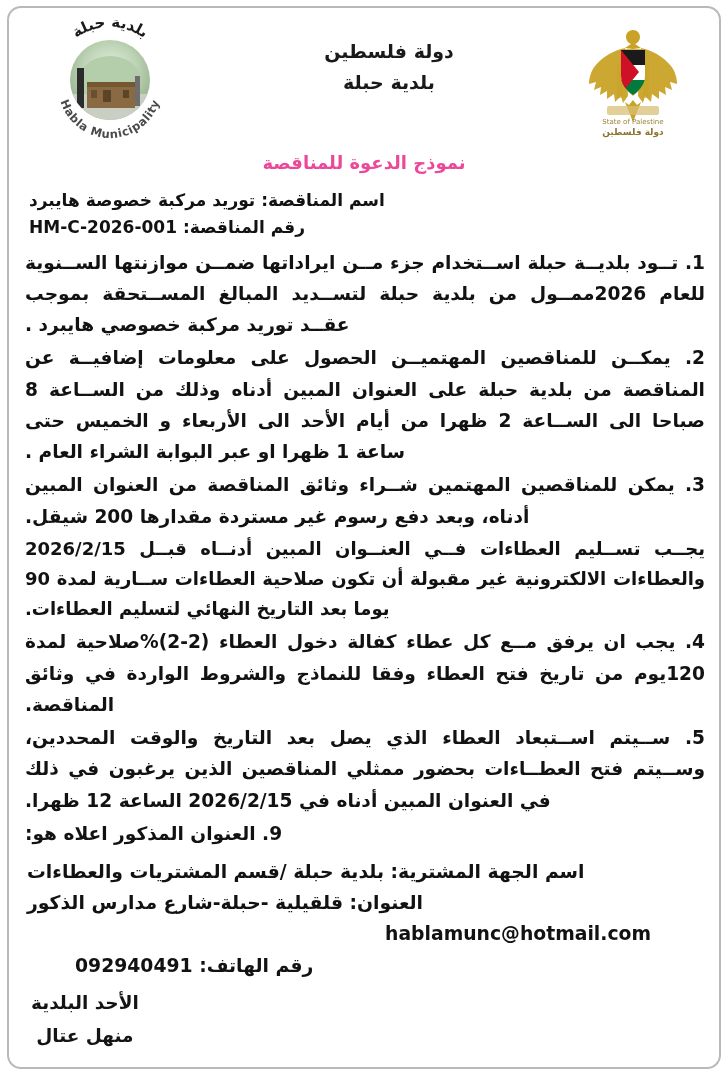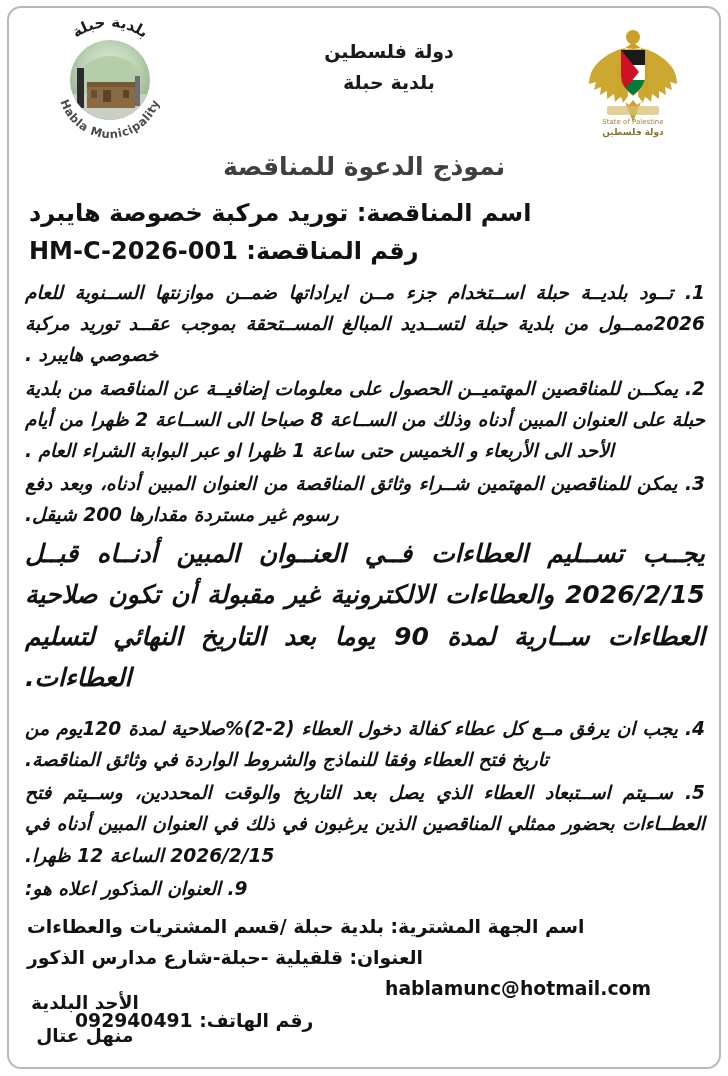--- a/index.html
+++ b/index.html
@@ -65,64 +65,64 @@
   .header-titles .line {
     font-size: 19px;
     font-weight: bold;
     color: #1a1a1a;
     line-height: 1.62;
     letter-spacing: -0.2px;
   }
 
   .doc-title {
     text-align: center;
-    font-size: 25px;
-    font-weight: bold;
-    color: #404040;
+    font-size: 18px;
+    font-weight: bold;
+    color: #ec4899;
     margin-top: 6px;
     margin-bottom: 14px;
     letter-spacing: -0.3px;
   }
 
   
   .meta {
     text-align: left;
     padding-left: 6px;
     margin-bottom: 6px;
   }
   .meta .meta-line {
-    font-size: 24px;
+    font-size: 17px;
     font-weight: bold;
     color: #121212;
     line-height: 1.58;
     direction: rtl;
     unicode-bidi: isolate;
   }
 
   
-  .clauses { margin-top: 2px; font-style: italic; }
+  .clauses { margin-top: 2px; }
 
   .clause {
     font-size: 18.6px;
     font-weight: bold;
     color: #121212;
     line-height: 1.68;
     text-align: justify;
     text-align-last: left;
     direction: rtl;
     unicode-bidi: isolate;
     margin-bottom: 2px;
     padding-left: 2px;
   }
 
   .clause.emphasis {
-    font-size: 25px;
+    font-size: 18px;
     line-height: 1.66;
     margin-top: 2px;
-    margin-bottom: 14px;
+    margin-bottom: 3px;
   }
 
   
   .contact { margin-top: 7px; }
 
   .contact-line {
     font-size: 18.8px;
     font-weight: bold;
     color: #121212;
     line-height: 1.66;

